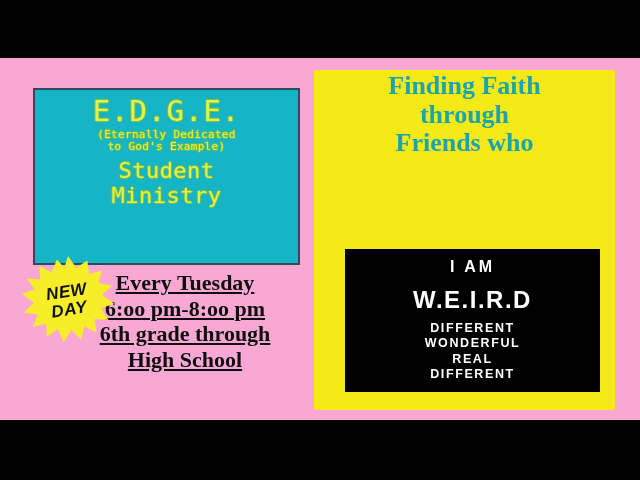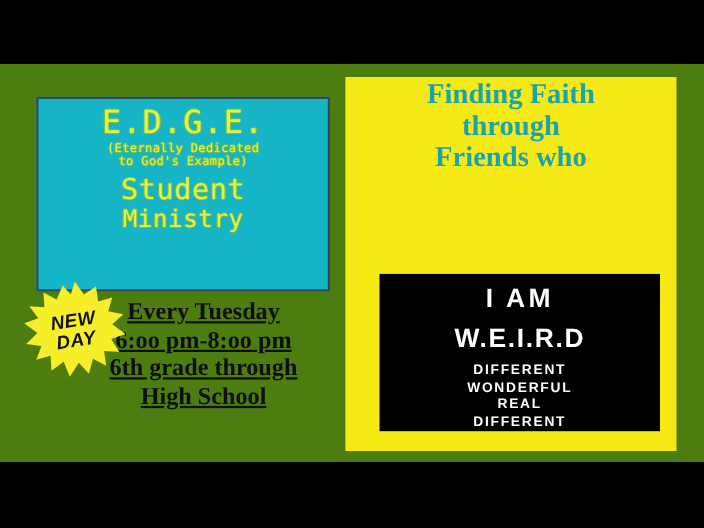--- a/index.html
+++ b/index.html
@@ -28,21 +28,21 @@
   }
   #bar-top { top: 0; height: 58px; }
   #bar-bottom { top: 420px; height: 60px; }
 
   #slide {
     position: absolute;
     left: 0;
     top: 58px;
     width: 640px;
     height: 362px;
-    background: #4d7c0f;
+    background: #f9a8d4;
   }
 
   
   #edge-card {
     position: absolute;
     left: 33px;
     top: 30px;
     width: 267px;
     height: 177px;
     background: #16b5c6;
@@ -67,21 +67,21 @@
   #edge-acronym {
     font-size: 29px;
     letter-spacing: 1px;
     margin-bottom: 3px;
   }
   .edge-sub {
     font-size: 11px;
     letter-spacing: 0.3px;
   }
   #edge-student {
-    font-size: 26px;
+    font-size: 22px;
     margin-top: 8px;
     letter-spacing: 0.5px;
   }
   #edge-ministry {
     font-size: 22px;
     margin-top: 2px;
     letter-spacing: 0.5px;
   }
 
   
@@ -181,21 +181,21 @@
     box-sizing: border-box;
   }
   .weird-head {
     font-family: "Liberation Sans", sans-serif;
     font-weight: bold;
     color: #ffffff;
     text-align: center;
     line-height: 1.05;
     white-space: nowrap;
   }
-  #weird-iam { font-size: 24px; letter-spacing: 3px; }
+  #weird-iam { font-size: 16px; letter-spacing: 3px; }
   #weird-acronym { font-size: 24px; letter-spacing: 1.5px; margin-top: 11px; }
   #weird-list {
     margin-top: 9px;
     text-align: center;
   }
   #weird-list div {
     font-family: "Liberation Sans", sans-serif;
     font-weight: bold;
     font-size: 12.5px;
     color: #ffffff;

